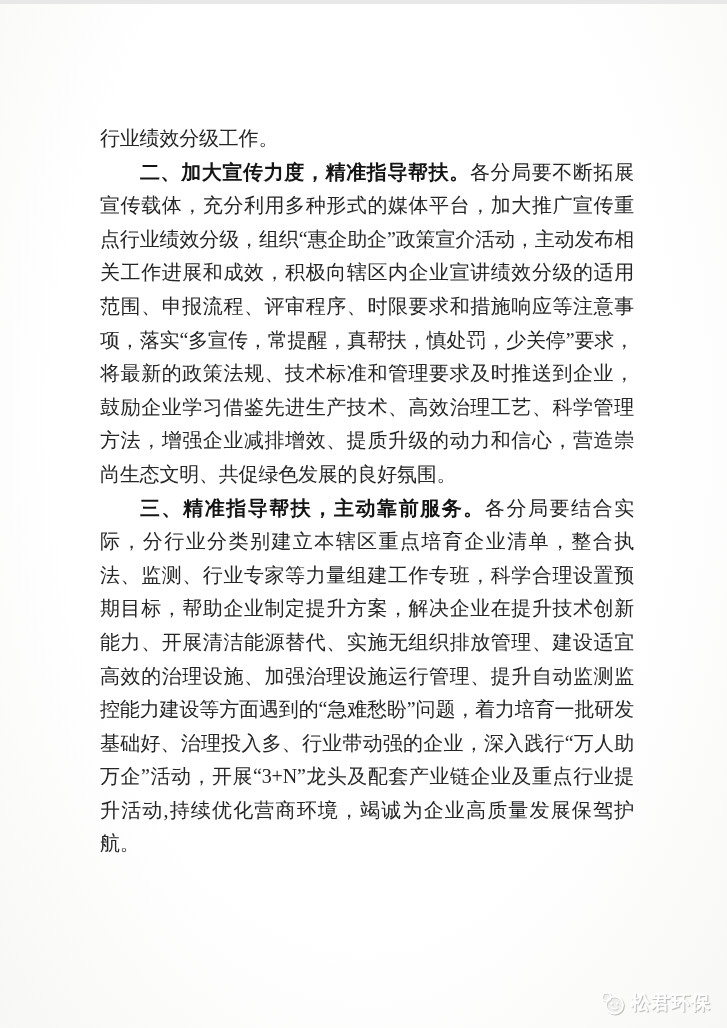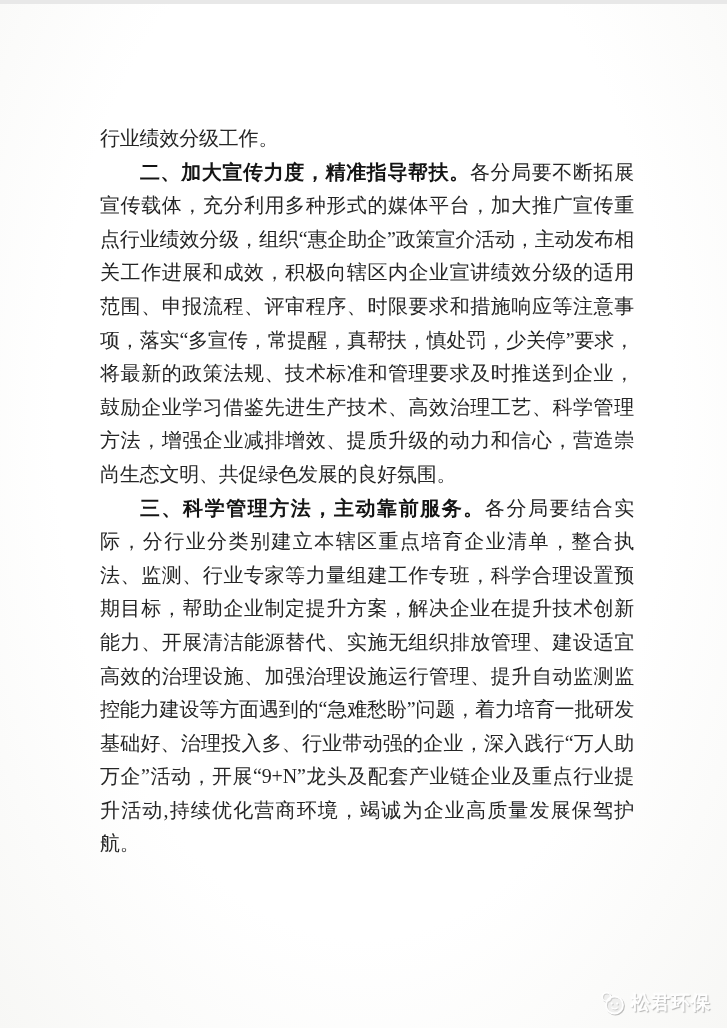--- a/index.html
+++ b/index.html
@@ -73,21 +73,21 @@
 
     <p class="cont">
       <span>行业绩效分级工作。</span>
     </p>
 
     <p class="para">
       <span class="heading-bold">二、加大宣传力度，精准指导帮扶。</span><span>各分局要不断拓展宣传载体，充分利用多种形式的媒体平台，加大推广宣传重点行业绩效分级，组织“惠企助企”政策宣介活动，主动发布相关工作进展和成效，积极向辖区内企业宣讲绩效分级的适用范围、申报流程、评审程序、时限要求和措施响应等注意事项，落实“多宣传，常提醒，真帮扶，慎处罚，少关停”要求，将最新的政策法规、技术标准和管理要求及时推送到企业，鼓励企业学习借鉴先进生产技术、高效治理工艺、科学管理方法，增强企业减排增效、提质升级的动力和信心，营造崇尚生态文明、共促绿色发展的良好氛围。</span>
     </p>
 
     <p class="para">
-      <span class="heading-bold">三、科学管理方法，主动靠前服务。</span><span>各分局要结合实际，分行业分类别建立本辖区重点培育企业清单，整合执法、监测、行业专家等力量组建工作专班，科学合理设置预期目标，帮助企业制定提升方案，解决企业在提升技术创新能力、开展清洁能源替代、实施无组织排放管理、建设适宜高效的治理设施、加强治理设施运行管理、提升自动监测监控能力建设等方面遇到的“急难愁盼”问题，着力培育一批研发基础好、治理投入多、行业带动强的企业，深入践行“万人助万企”活动，开展“9+N”龙头及配套产业链企业及重点行业提升活动,持续优化营商环境，竭诚为企业高质量发展保驾护航。</span>
+      <span class="heading-bold">三、精准指导帮扶，主动靠前服务。</span><span>各分局要结合实际，分行业分类别建立本辖区重点培育企业清单，整合执法、监测、行业专家等力量组建工作专班，科学合理设置预期目标，帮助企业制定提升方案，解决企业在提升技术创新能力、开展清洁能源替代、实施无组织排放管理、建设适宜高效的治理设施、加强治理设施运行管理、提升自动监测监控能力建设等方面遇到的“急难愁盼”问题，着力培育一批研发基础好、治理投入多、行业带动强的企业，深入践行“万人助万企”活动，开展“3+N”龙头及配套产业链企业及重点行业提升活动,持续优化营商环境，竭诚为企业高质量发展保驾护航。</span>
     </p>
 
 
   </div>
 
   <div class="watermark">
     <span>
       <svg width="26" height="26" viewBox="0 0 26 26" fill="none" xmlns="http://www.w3.org/2000/svg">
 
         <circle cx="14.5" cy="15" r="8.5" stroke="#ffffff" stroke-width="1.8" fill="rgba(255,255,255,0.25)"></circle>

